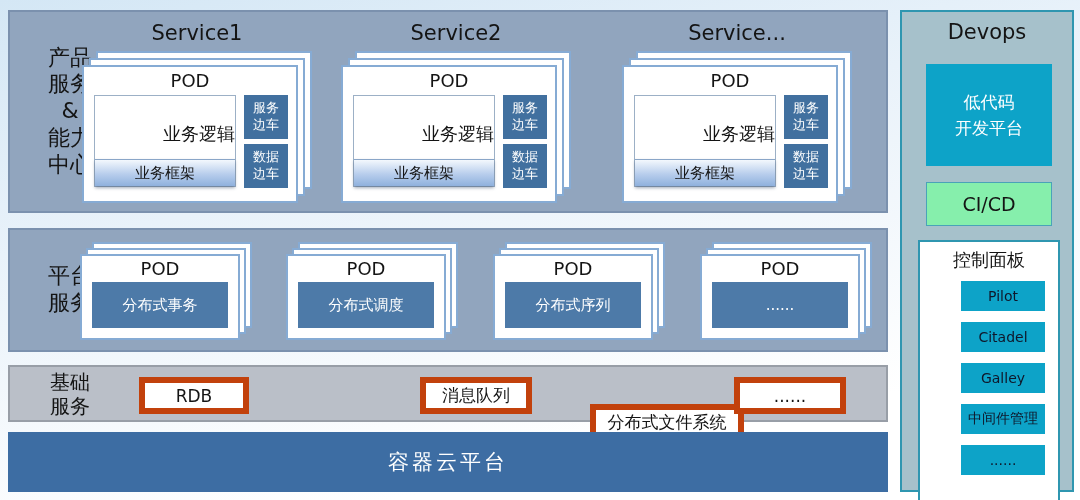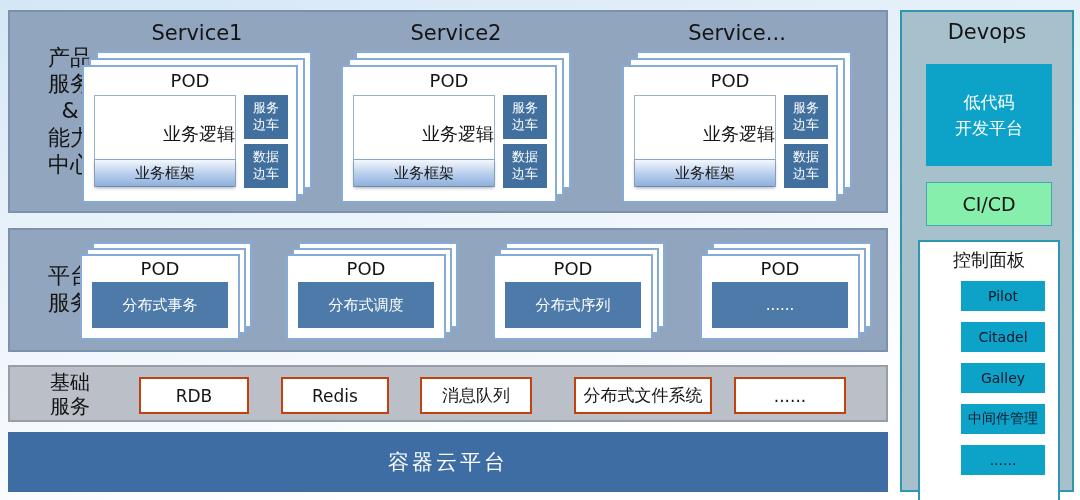--- a/index.html
+++ b/index.html
@@ -50,26 +50,26 @@
   .pp-stack { position:relative; width:176px; height:100px; }
   .pp-stack .g2 { left:12px; top:0;  width:160px; height:86px; }
   .pp-stack .g1 { left:6px;  top:6px; width:160px; height:86px; }
   .pp-card { position:absolute; left:0; top:12px; width:160px; height:86px;
              background:#fff; border:2px solid #86abd4; box-sizing:border-box; }
   .pp-title { text-align:center; font-size:18px; color:#141414; padding-top:2px; }
   .pp-box { margin:3px 10px 0; height:46px; background:#4d7aa8; color:#fff;
             display:flex; align-items:center; justify-content:center; font-size:15px; }
   
   .infra-box { position:absolute; top:10px; height:37px; background:#fff;
-               border:2px solid #c2410c; box-sizing:border-box; color:#141414;
+               border:6px solid #c2410c; box-sizing:border-box; color:#141414;
                display:flex; align-items:center; justify-content:center; font-size:17px; }
   .infra-0 { left:129px; width:110px; }
   .infra-1 { left:271px; width:108px; }
   .infra-2 { left:410px; width:112px; }
-  .infra-3 { left:564px; width:138px; }
+  .infra-3 { left:580px; width:154px;margin-top:27px; }
   .infra-4 { left:724px; width:112px; }
   
   .devops { position:absolute; left:900px; top:10px; width:174px; height:482px;
             background:#a6c1cb; border:2px solid #2f96b0; box-sizing:border-box; }
   .devops-title { text-align:center; font-size:21px; color:#141414; margin-top:8px; }
   .lowcode { position:absolute; left:24px; top:52px; width:126px; height:102px;
              background:#0da3c8; color:#fff; display:flex; align-items:center;
              justify-content:center; text-align:center; font-size:17px; line-height:1.55;
              white-space:pre-line; }
   .cicd { position:absolute; left:24px; top:170px; width:126px; height:44px;
@@ -211,21 +211,20 @@
           <div class="pp-box">......</div>
         </div>
       </div>
     </div>
   </section>
 
   <section class="row row-basic">
     <div class="side-label">基础
 服务</div>
     <div class="infra-box infra-0">RDB</div>
-    <div class="infra-box infra-1">Redis</div>
     <div class="infra-box infra-2">消息队列</div>
     <div class="infra-box infra-3">分布式文件系统</div>
     <div class="infra-box infra-4">......</div>
   </section>
 
   <div class="cloudbar">容器云平台</div>
 
   <aside class="devops">
     <div class="devops-title">Devops</div>
     <div class="lowcode">低代码

